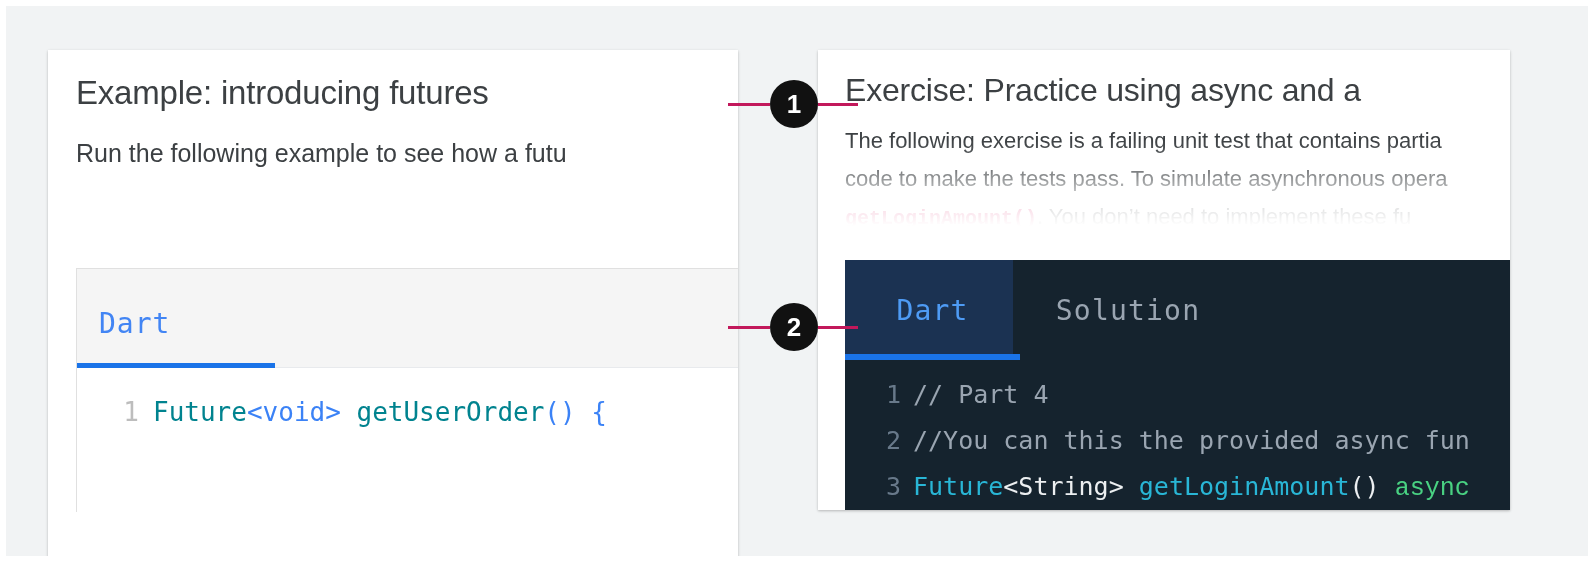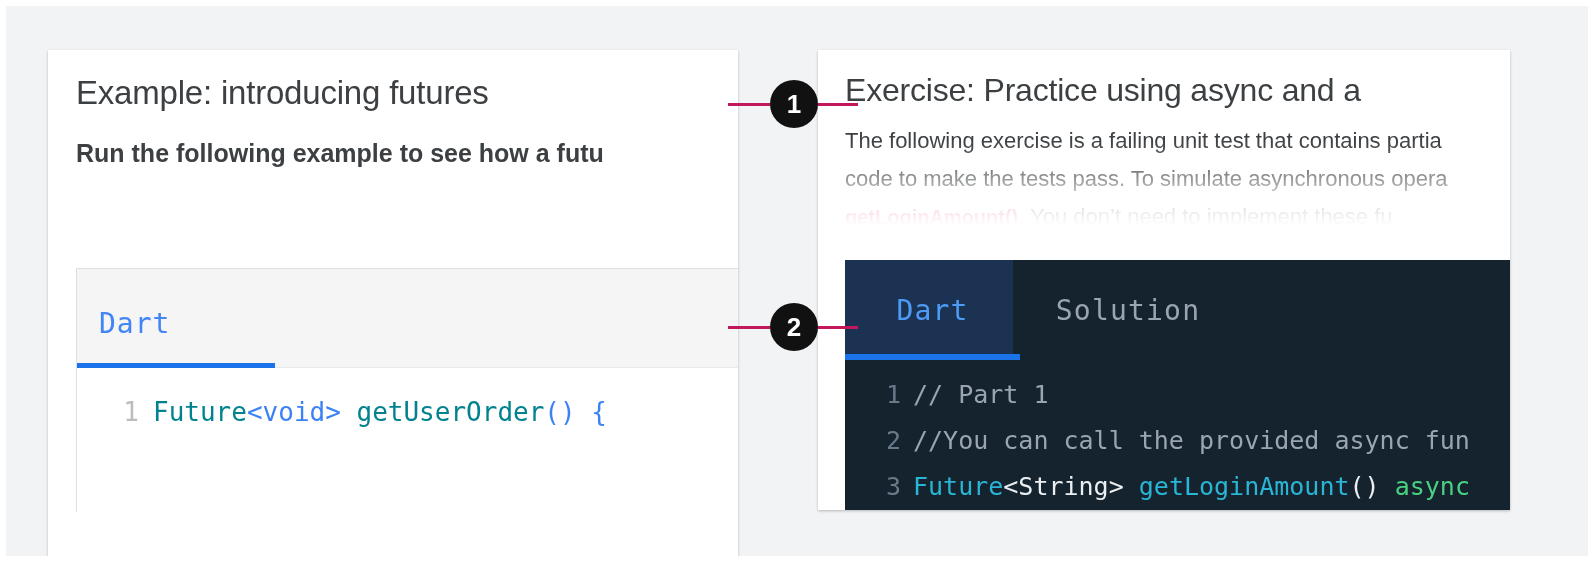--- a/index.html
+++ b/index.html
@@ -44,40 +44,40 @@
     line-height:1.18;
     letter-spacing:-.2px;
     white-space:nowrap;
     margin:0;
   }
   .card-left .h-title{ font-size:33px; margin-bottom:22px; }
   .card-right .h-title{ font-size:32px; margin-bottom:12px; }
 
   .h-sub{
     font-size:25px;
-    font-weight:700;
+    font-weight:400;
     color:#3c4043;
     line-height:1.5;
     white-space:nowrap;
     margin:0;
   }
 
   
   .para-fade{
     position:relative;
     width:1000px;
     font-size:22px;
     line-height:38px;
     color:#3c4043;
     -webkit-mask-image:linear-gradient(to bottom,#000 0 18px,rgba(0,0,0,.72) 46px,rgba(0,0,0,.22) 76px,rgba(0,0,0,0) 104px);
     mask-image:linear-gradient(to bottom,#000 0 18px,rgba(0,0,0,.72) 46px,rgba(0,0,0,.22) 76px,rgba(0,0,0,0) 104px);
   }
   .para-fade .ln{ white-space:nowrap; display:block; }
   .code-inline{
-    font-family:Liberation Sans, sans-serif;
+    font-family:Liberation Mono, monospace;
     font-size:20px;
     font-weight:bold;
     color:#d81b60;
   }
 
   
   .editor-light{
     position:absolute;
     left:28px; top:218px;
     width:1000px; height:244px;
@@ -169,21 +169,21 @@
     display:inline-block;
     width:56px;
     text-align:right;
     color:#68798a;
     margin-right:12px;
   }
   .tok-cmt{ color:#9aa5b1; }
   .tok-type{ color:#29b6d6; }
   .tok-white{ color:#eceff1; font-weight:normal; }
   .tok-fn{ color:#29b6d6; }
-  .tok-kw{ color:#49d182; }
+  .tok-kw{ color:#49d182;font-family:Liberation Mono, monospace; }
   .tok-punc{ color:#eceff1; }
 
   .l-type{ color:#00838f; }
   .l-plain{ color:#3b82f6; }
   .l-fn{ color:#00838f; }
   .l-cmt{ color:#9e9e9e; }
 
   
   .callout{
     position:absolute;
@@ -245,24 +245,24 @@
     </div>
 
     <div class="editor-dark">
       <div class="tabbar">
         <div class="tab tab-dart">Dart</div>
         <div class="tab tab-sol">Solution</div>
         <div class="tab-underline"></div>
       </div>
       <div class="code">
         <div class="row">
-          <span class="gut">1</span><span class="tok-cmt">// Part 1</span>
-        </div>
-        <div class="row">
-          <span class="gut">2</span><span class="tok-cmt">//You can call the provided async fun</span>
+          <span class="gut">1</span><span class="tok-cmt">// Part 4</span>
+        </div>
+        <div class="row">
+          <span class="gut">2</span><span class="tok-cmt">//You can this the provided async fun</span>
         </div>
         <div class="row">
           <span class="gut">3</span><span class="tok-type">Future</span><span class="tok-white">&lt;String&gt;</span><span class="tok-punc"> </span><span class="tok-fn">getLoginAmount</span><span class="tok-punc">()</span><span class="tok-punc"> </span><span class="tok-kw">async</span>
         </div>
       </div>
     </div>
   </div>
 
   <div class="callout callout-1">
     <div class="cline cline-l"></div>

